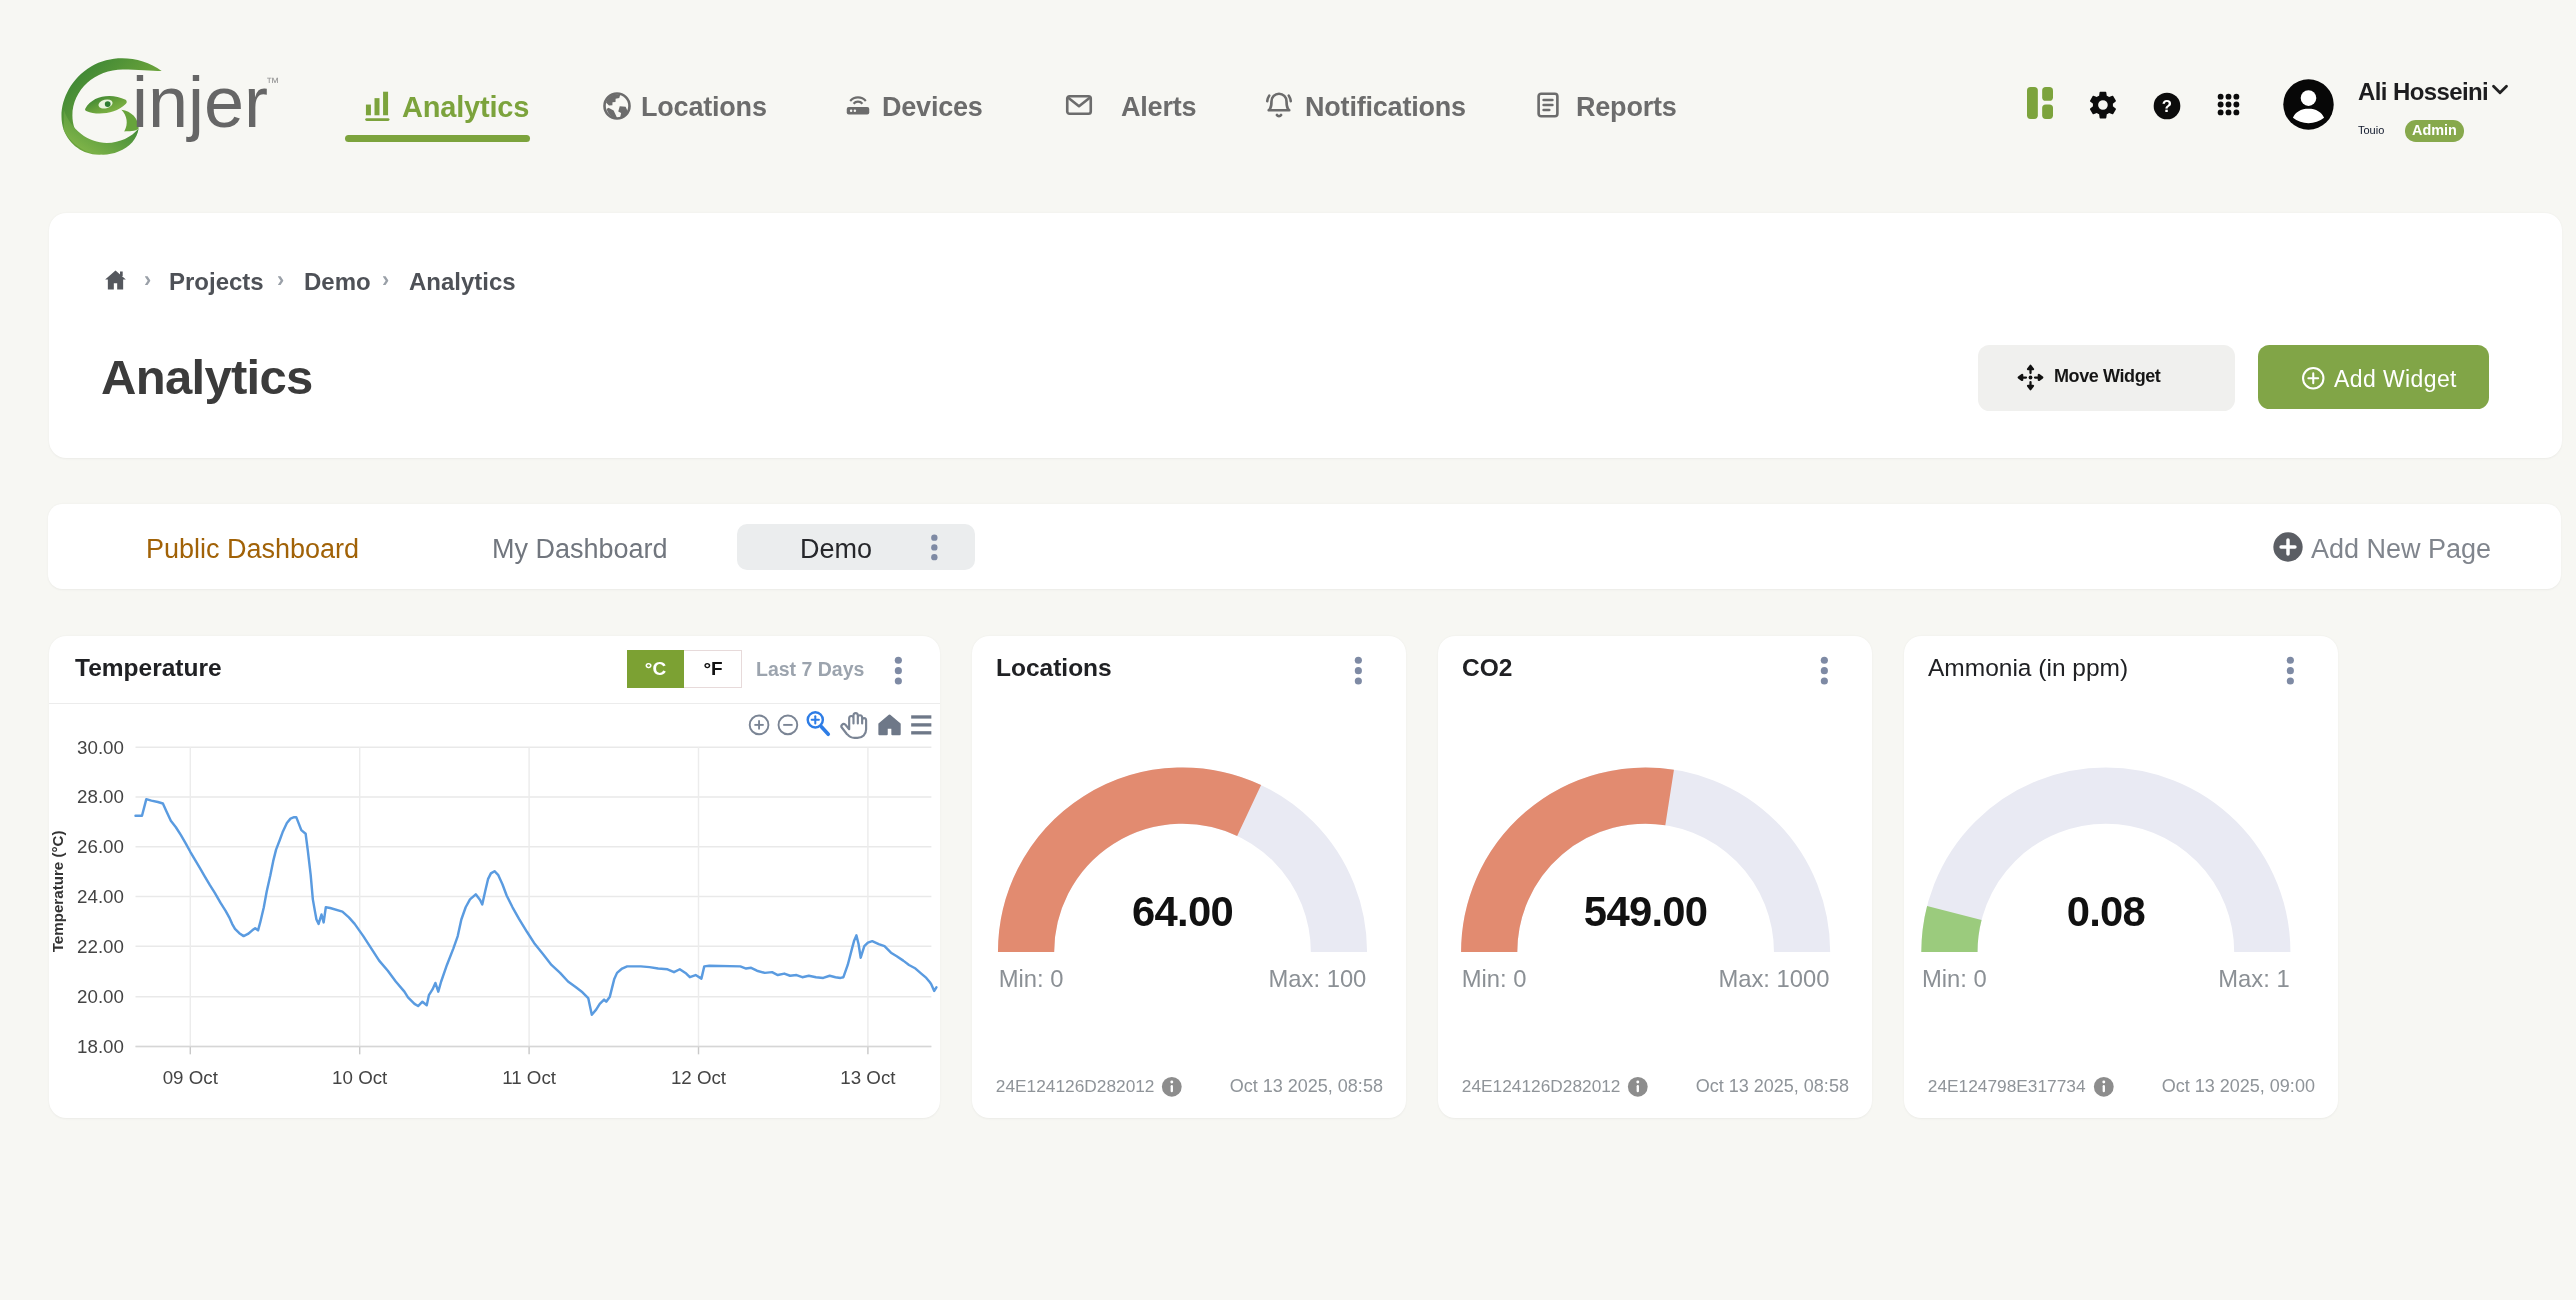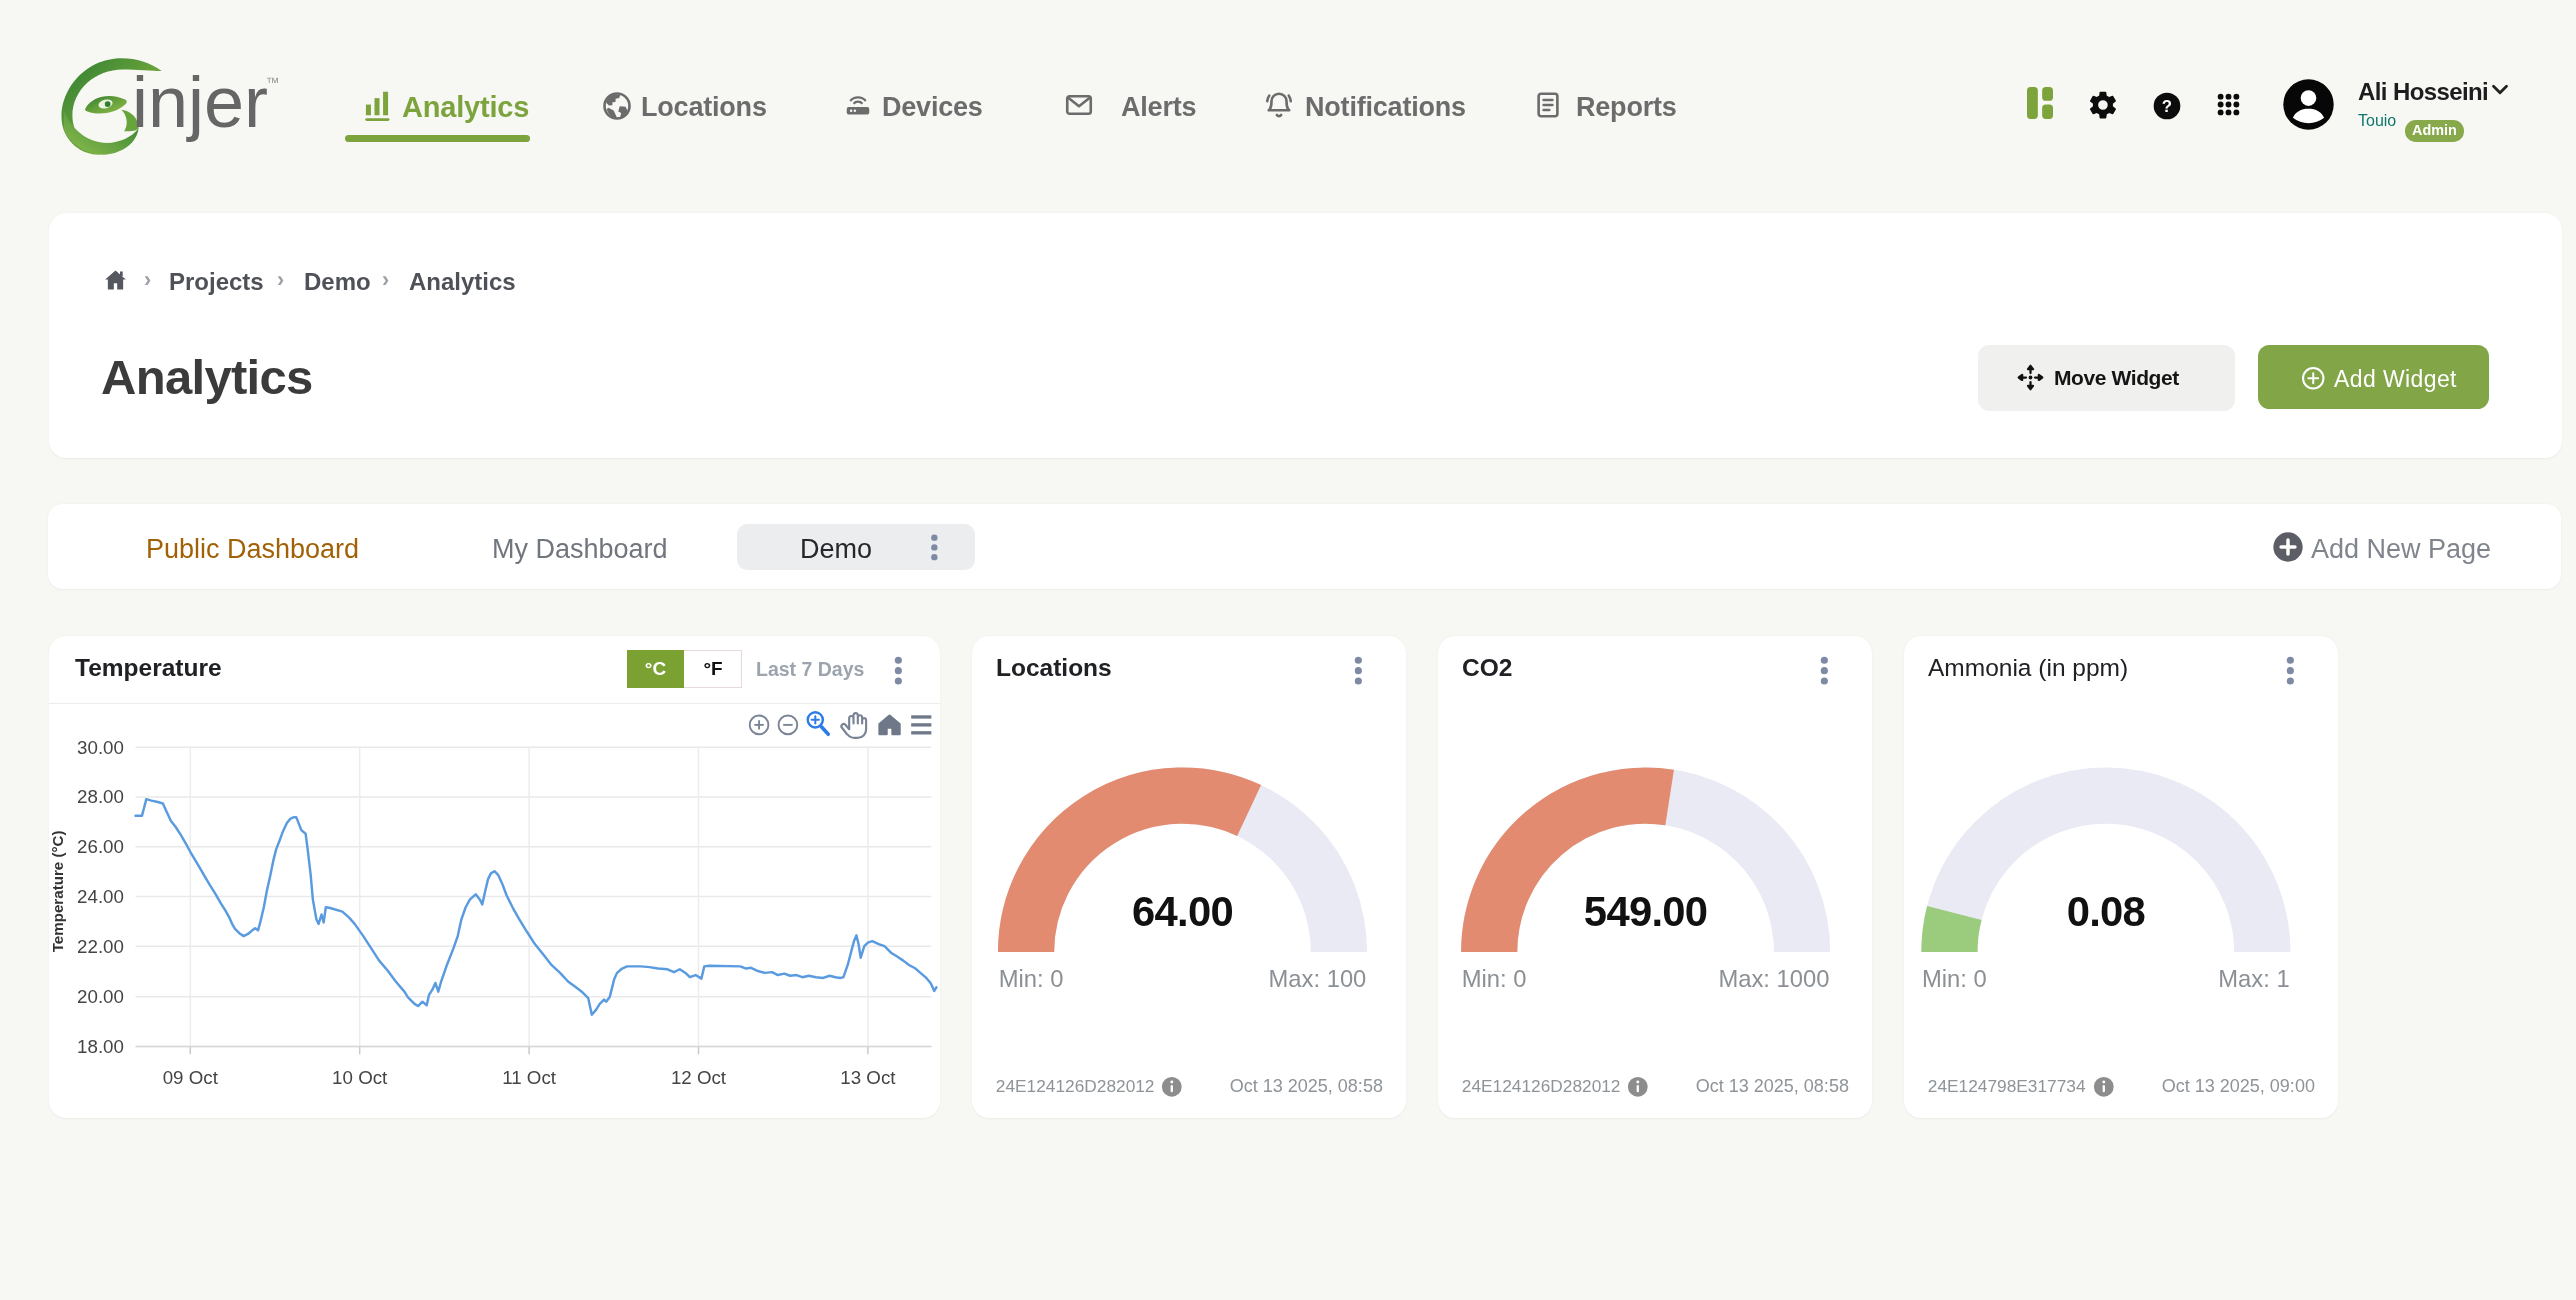--- a/index.html
+++ b/index.html
@@ -96,21 +96,21 @@
     </svg></div>
 <div class="abs" style="left:2281px;top:77px"><svg width="55" height="55" viewBox="0 0 24 24">
       <circle cx="12" cy="12" r="11" fill="#070707"></circle>
       <circle cx="12" cy="9.2" r="3.4" fill="#fff"></circle>
       <path d="M12 13.7c-3.2 0-5.9 1.7-6.8 4.1a11 11 0 0 0 13.6 0c-.9-2.4-3.6-4.1-6.8-4.1z" fill="#fff"></path>
     </svg></div>
 <div class="abs" style="left:2358px;top:78px;font-size:24px;font-weight:700;color:#1d1d1f;letter-spacing:-0.6px;white-space:nowrap">Ali Hosseini</div>
 <div class="abs" style="left:2487px;top:76px"><svg width="26" height="26" viewBox="0 0 24 24" fill="none" stroke="#222" stroke-width="2.6" stroke-linecap="round" stroke-linejoin="round">
       <path d="M6 9.5 12 15.5 18 9.5"></path>
     </svg></div>
-<div class="abs" style="left:2358px;top:112px;font-size:16px;color:#0f766e">Touio</div>
+<div class="abs" style="left:2358px;top:124px;font-size:11px;color:#0f172a">Touio</div>
 <div class="abs" style="left:2405px;top:120px;width:59px;height:21.6px;border-radius:10.8px;background:#87a94c;color:#fff;font-size:14.4px;font-weight:700;text-align:center;line-height:21.6px">Admin</div>
 <div class="card" style="left:49px;top:213px;width:2513px;height:245px"></div>
 <div class="abs" style="left:102px;top:267px"><svg width="27" height="27" viewBox="0 0 24 24" fill="#55585e">
       <path d="M12 3 2.8 11h2.4v9h5.3v-5.5h3v5.5h5.3v-9h2.4z"></path>
       <rect x="16" y="4" width="2.4" height="4"></rect>
     </svg></div>
 <div class="abs" style="left:144px;top:267px;font-size:21.6px;color:#9aa0a8;font-weight:600">›</div>
 <div class="abs" style="left:169px;top:268px;font-size:24px;font-weight:700;color:#4e5157">Projects</div>
 <div class="abs" style="left:277px;top:267px;font-size:21.6px;color:#9aa0a8;font-weight:600">›</div>
 <div class="abs" style="left:304px;top:268px;font-size:24px;font-weight:700;color:#4e5157">Demo</div>
@@ -118,21 +118,21 @@
 <div class="abs" style="left:409px;top:268px;font-size:24px;font-weight:700;color:#4e5157">Analytics</div>
 <div class="abs" style="left:101px;top:349px;font-size:49px;font-weight:700;color:#3b3b3b;letter-spacing:-0.7px">Analytics</div>
 <div class="abs" style="left:1978px;top:345px;width:257px;height:66px;border-radius:11.5px;background:#f0f0ee"></div>
 <div class="abs" style="left:2017px;top:364px"><svg width="27" height="27" viewBox="0 0 24 24">
       <g stroke="#111" stroke-width="2" stroke-linecap="round" stroke-linejoin="round" fill="#111">
         <path d="M12 3v5M12 16v5M3 12h5M16 12h5" fill="none"></path>
         <path d="M12 1.6 14.2 4.6h-4.4zM12 22.4 14.2 19.4h-4.4zM1.6 12 4.6 9.8v4.4zM22.4 12 19.4 9.8v4.4z"></path>
       </g>
       <circle cx="12" cy="12" r="1.7" fill="#111"></circle>
     </svg></div>
-<div class="abs" style="left:2054px;top:366px;font-size:21px;font-weight:700;color:#151515;letter-spacing:-0.4px">Move Widget</div>
+<div class="abs" style="left:2054px;top:366px;font-size:18px;font-weight:700;color:#151515;letter-spacing:-0.4px">Move Widget</div>
 <div class="abs" style="left:2258px;top:345px;width:231px;height:64px;border-radius:11.5px;background:#81a547"></div>
 <div class="abs" style="left:2301px;top:366px"><svg width="24.5" height="24.5" viewBox="0 0 24 24" fill="none" stroke="#fff" stroke-width="2" stroke-linecap="round">
       <circle cx="12" cy="12" r="10"></circle>
       <path d="M12 7.2v9.6M7.2 12h9.6"></path>
     </svg></div>
 <div class="abs" style="left:2334px;top:366px;font-size:23px;font-weight:400;color:#fff;letter-spacing:0.4px">Add Widget</div>
 <div class="card" style="left:48px;top:504px;width:2513px;height:85px;border-radius:14.4px"></div>
 <div class="abs" style="left:146px;top:534px;font-size:27px;color:#a16207">Public Dashboard</div>
 <div class="abs" style="left:492px;top:534px;font-size:27px;color:#71767e">My Dashboard</div>
 <div class="abs" style="left:737px;top:524px;width:238px;height:46px;border-radius:10px;background:#ebedee"></div>

